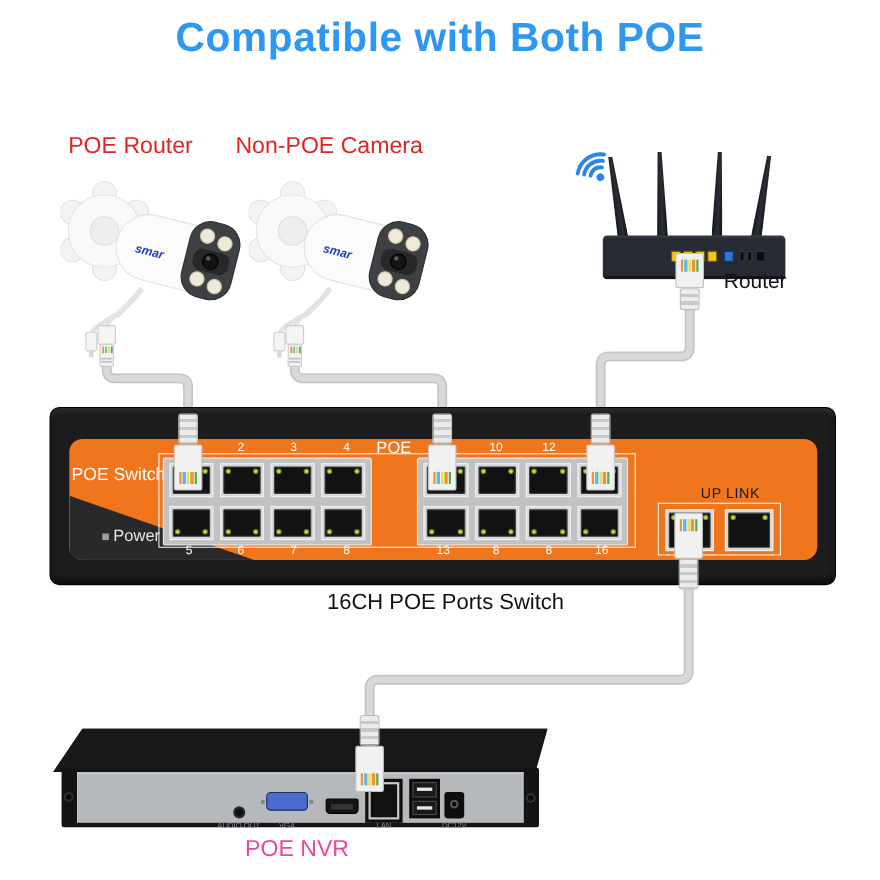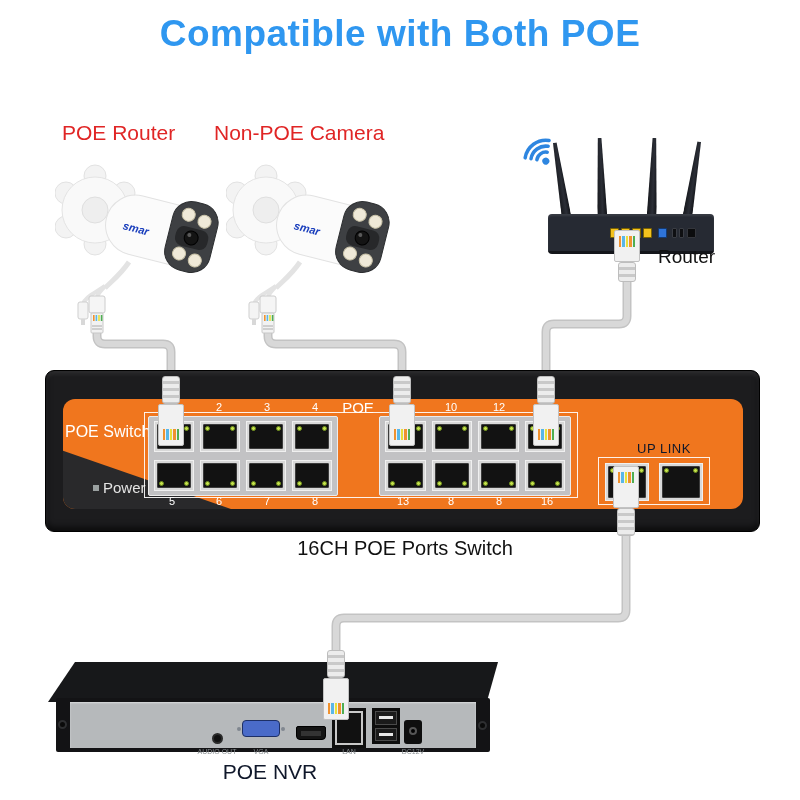--- a/index.html
+++ b/index.html
@@ -97,21 +97,21 @@
   #vga i{position:absolute;top:6px;width:4px;height:4px;border-radius:50%;background:#80878f;}
   #hdmi{left:226px;top:24px;width:30px;height:14px;background:#141414;border-radius:2px 2px 4px 4px;border:1px solid #000;}
   #hdmi i{position:absolute;left:4px;top:4px;right:4px;height:5px;background:#333;}
   #lan{left:262px;top:6px;width:34px;height:40px;background:#0f0f0f;padding:3px;}
   #lan .inner{width:100%;height:100%;background:#111;border:2px solid #c9c9c9;}
   #usb{left:302px;top:6px;width:28px;height:36px;background:#0d0d0d;padding:3px;display:flex;flex-direction:column;gap:3px;}
   #usb i{flex:1;background:#1a1a1a;border:1px solid #4a4a4a;position:relative;}
   #usb i:after{content:"";position:absolute;left:3px;right:3px;top:4px;height:3px;background:#e8e8e8;}
   #dc{left:334px;top:18px;width:18px;height:24px;background:#0e0e0e;border-radius:3px;position:relative;}
   #dc i{position:absolute;left:5px;top:7px;width:8px;height:8px;border-radius:50%;background:#000;border:2px solid #555;}
-  #nvr-caption{left:180px;top:760px;width:180px;text-align:center;font-size:21px;color:#0f172a;z-index:2;}
+  #nvr-caption{left:180px;top:760px;width:180px;text-align:center;font-size:21px;color:#ec4899;z-index:2;}
 
   svg{display:block;}
 </style>
 </head>
 <body>
 
 <div id="stage">
 
   <div id="title" class="abs">
     <div>Compatible with Both POE</div>

